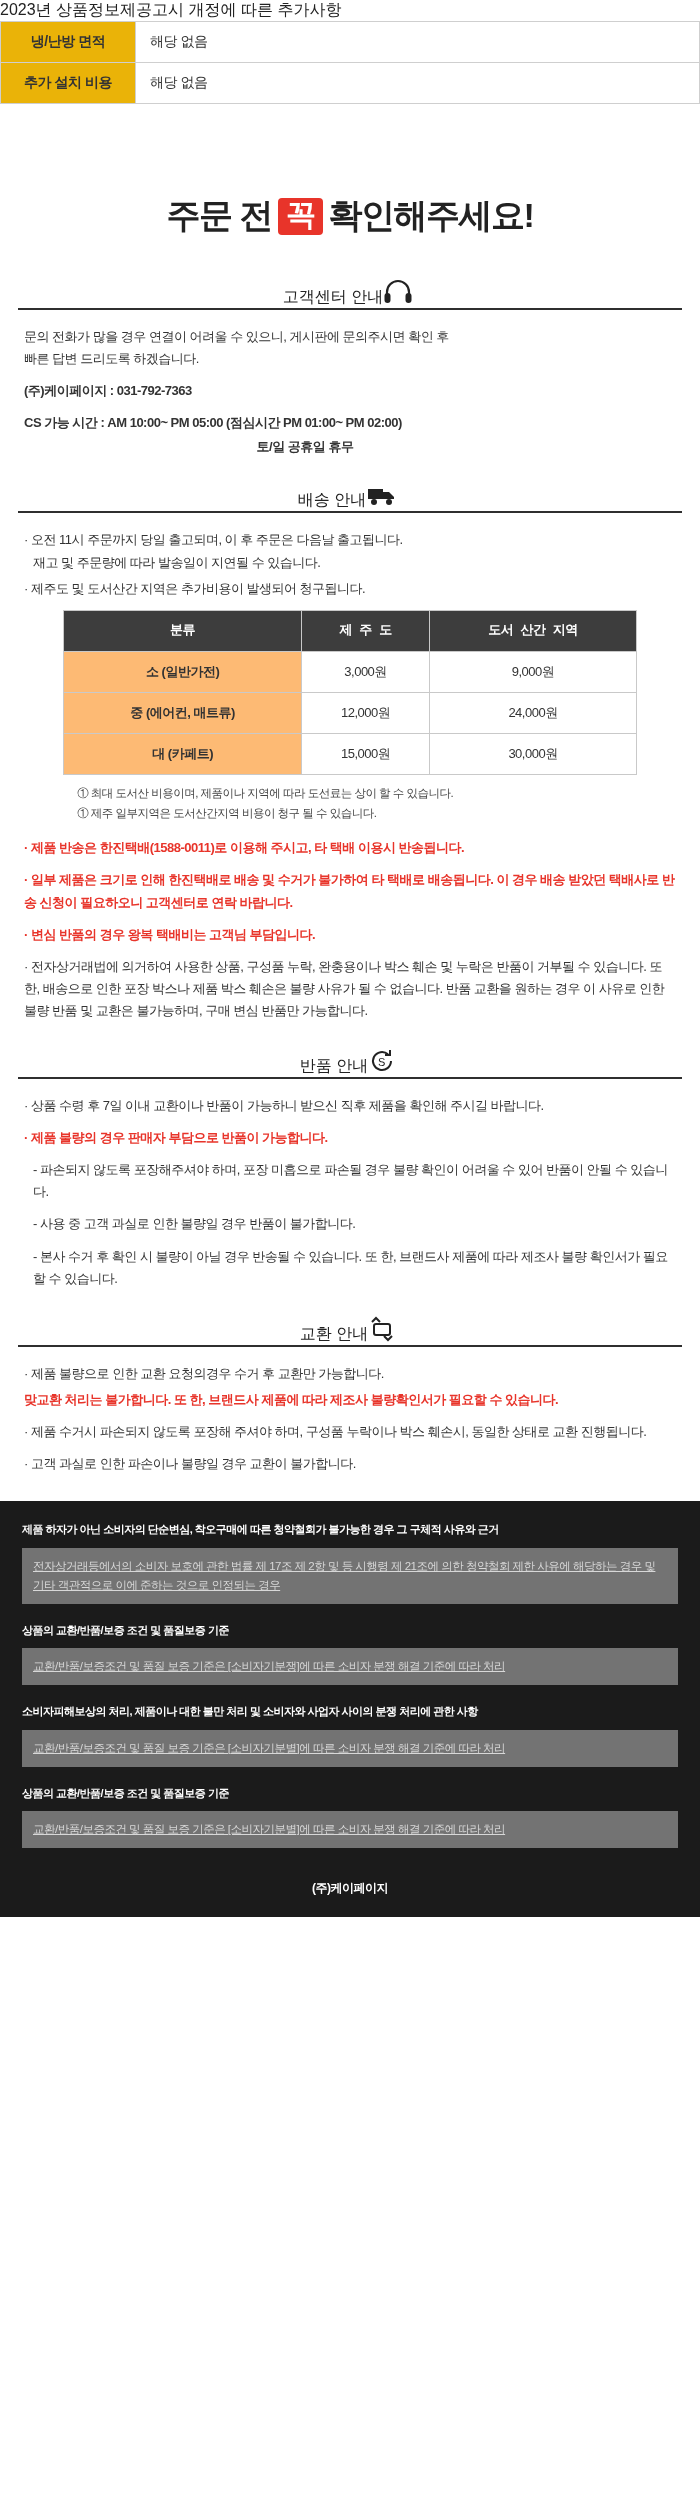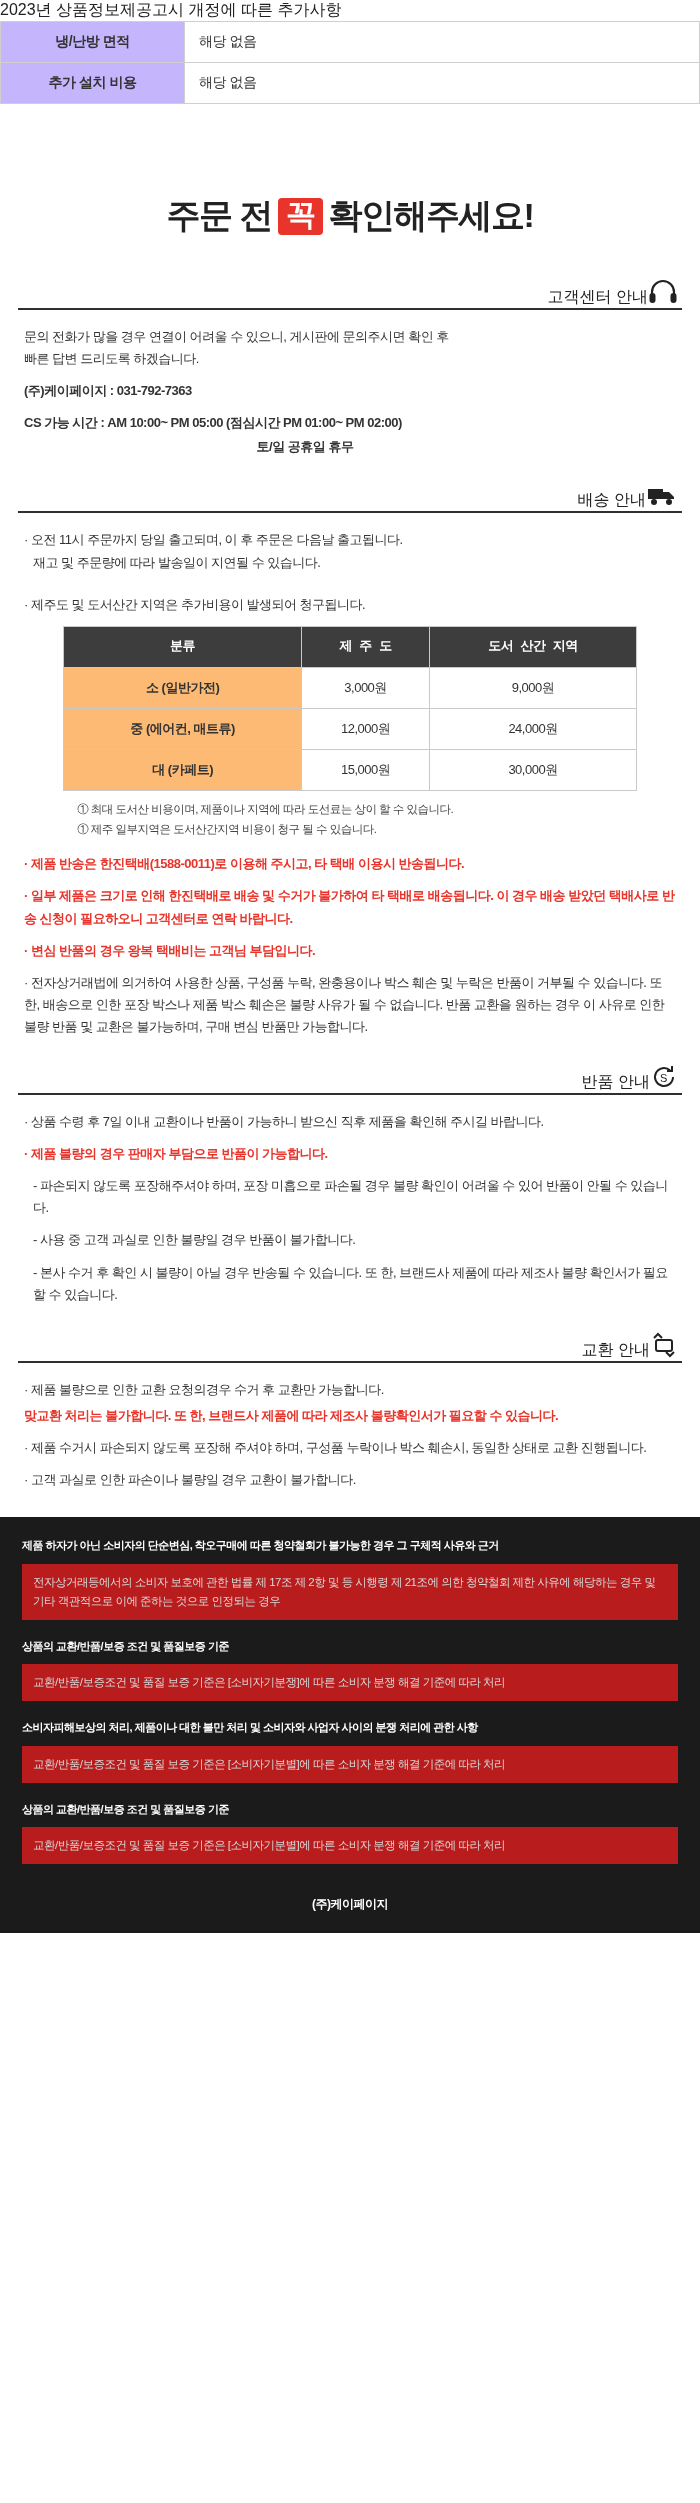--- a/index.html
+++ b/index.html
@@ -15,22 +15,22 @@
     width: 100%;
     border-collapse: collapse;
   }
   table.spec td {
     border: 1px solid #cfcfcf;
     font-size: 14px;
     padding: 11px 14px;
     letter-spacing: -0.5px;
   }
   table.spec td.k {
-    width: 184px;
-    background: #c4b5fd;
+    width: 135px;
+    background: #eab308;
     font-weight: bold;
     text-align: center;
     color: #333;
   }
   table.spec td.v { color: #333; }
 
   
   .headline {
     text-align: center;
     padding: 48px 0 40px;
@@ -57,21 +57,21 @@
   
   .wrap { padding: 0 18px; }
 
   
   .sec {
     margin-bottom: 26px;
   }
   .sec-head-row {
     display: flex;
     align-items: flex-end;
-    justify-content: flex-end;
+    justify-content: center;
     border-bottom: 2px solid #2f2f2f;
   }
   .sec-ico {
     padding-bottom: 3px;
     padding-right: 4px;
   }
   .sec-body {
     padding: 16px 6px 0 6px;
     font-size: 13px;
     line-height: 1.7;
@@ -125,27 +125,28 @@
     padding: 20px 22px 10px;
   }
   .legal h4 {
     margin: 0 0 9px;
     font-size: 11px;
     font-weight: bold;
     line-height: 1.6;
     letter-spacing: -0.5px;
   }
   .legal .box {
-    background: #b91c1c;
+    background: #737373;
     color: #d8d8d8;
     font-size: 11.5px;
     line-height: 1.65;
     letter-spacing: -0.5px;
     padding: 9px 11px;
     margin: 0 0 18px;
+    text-decoration: underline;
   }
   .legal .foot {
     text-align: center;
     font-size: 12px;
     font-weight: bold;
     color: #fff;
     padding: 14px 0 10px;
     letter-spacing: -0.5px;
   }
   svg { display: block; }
@@ -207,21 +208,21 @@
         <span class="sec-ico">
           <svg width="32" height="24" viewBox="0 0 32 24">
             <path d="M2 5h15v10H2z" fill="#222"></path>
             <path d="M17 8h6l5 5v2h-11z" fill="#222"></path>
             <circle cx="8" cy="18" r="3" fill="#222"></circle>
             <circle cx="23" cy="18" r="3" fill="#222"></circle>
           </svg>
         </span>
       </div>
       <div class="sec-body">
-        <p style="margin-bottom:20px;">
+        <p style="margin-bottom:4px;">
           <span>· 오전 11시 주문까지 당일 출고되며, 이 후 주문은 다음날 출고됩니다.</span><br>
           <span class="ind">재고 및 주문량에 따라 발송일이 지연될 수 있습니다.</span>
         </p>
         <p>· 제주도 및 도서산간 지역은 추가비용이 발생되어 청구됩니다.</p>
 
         <table class="fee">
           <thead>
             <tr>
               <th>분류</th>
               <th>제 주 도</th>

